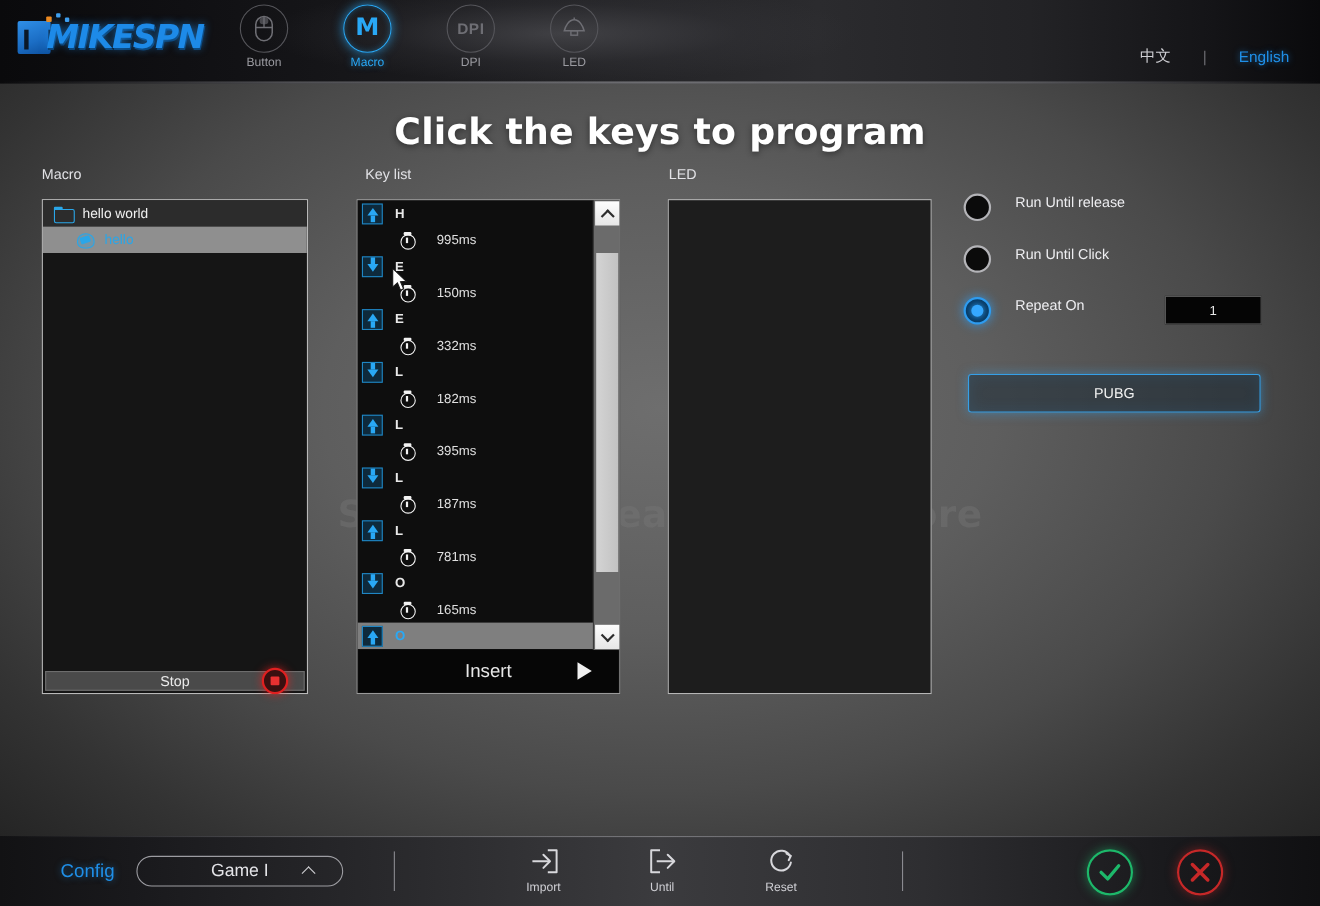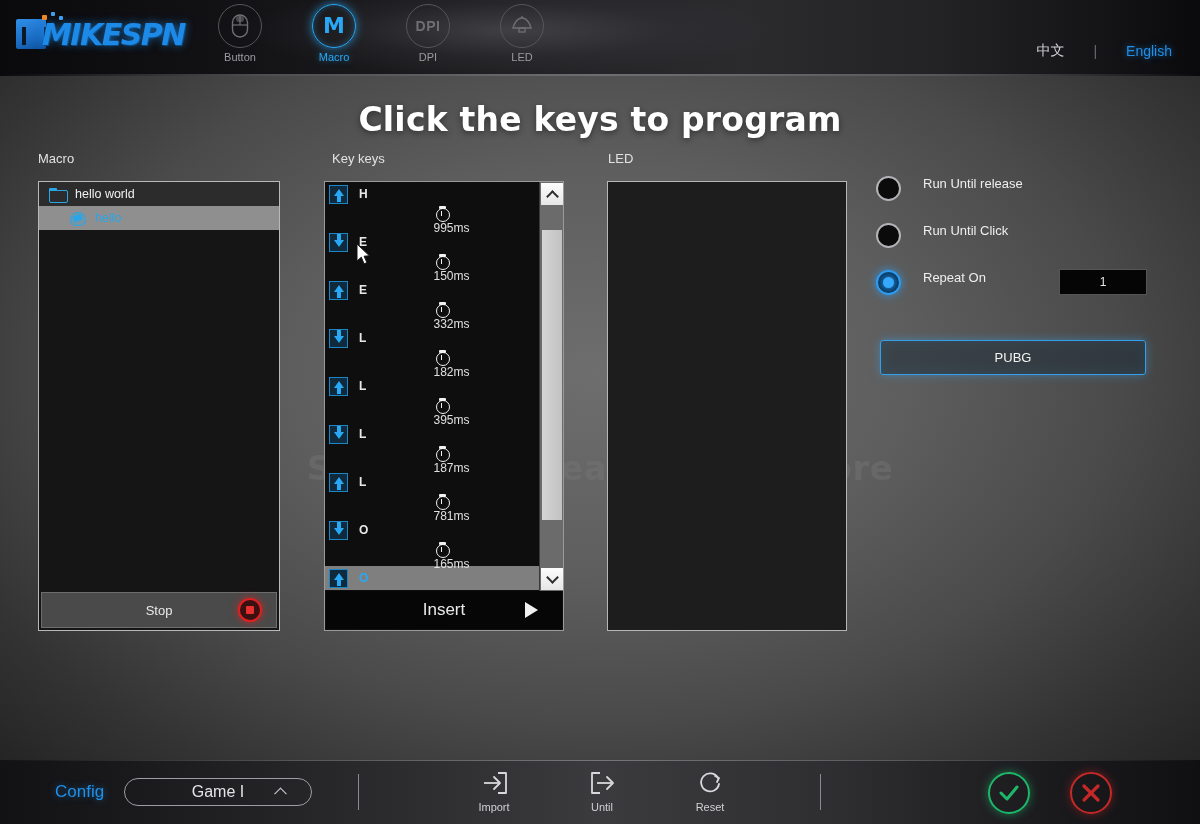--- a/index.html
+++ b/index.html
@@ -228,21 +228,21 @@
     content: "";
     position: absolute; left: 4px; top: 4px;
     width: 9px; height: 6px;
     background: #2aa6e8;
     transform: rotate(-18deg);
     border-radius: 1px;
   }
   .macro-footer {
     position: absolute;
     left: 2px; right: 2px; bottom: 2px;
-    height: 36px;
+    height: 18px;
     background: #4a4a4a;
     border: 1px solid #6d6d6d;
     display: flex; align-items: center; justify-content: center;
     position: absolute;
   }
   .macro-footer .stop-label {
     font-size: 13px; color: #eaeaea;
   }
   .rec-btn {
     position: absolute;
@@ -321,21 +321,20 @@
     background: #29a8f5;
   }
   .key-char { font-size: 12px; color: #e8e8e8; font-weight: 600; }
 
   .delay-row {
     display: flex; align-items: center;
     height: 24px;
     padding-left: 38px;
     font-size: 12px;
     color: #e0e0e0;
-    flex-direction: column;
   }
   .icon-timer {
     width: 15px; height: 15px;
     margin-right: 19px;
     position: relative;
     flex: 0 0 auto;
   }
   .icon-timer::before {
     content: "";
     position: absolute; left: 1px; top: 2px;
@@ -618,21 +617,21 @@
     </div>
 
     <div class="header-bottomline"></div>
   </div>
 
   <div class="page-title">Click the keys to program</div>
 
   <div class="watermark">Shenzhen Icreat Co.,Ltd Store</div>
 
   <div class="sec-label" id="lbl-macro">Macro</div>
-  <div class="sec-label" id="lbl-keylist">Key keys</div>
+  <div class="sec-label" id="lbl-keylist">Key list</div>
   <div class="sec-label" id="lbl-led">LED</div>
 
   <div class="macro-panel">
     <div class="macro-tree" id="macro-tree">
         <div class="tree-row folder">
           <span class="icon-folder"></span>
           <span>hello world</span>
         </div>
         <div class="tree-row child">
           <span class="icon-macro"></span>

